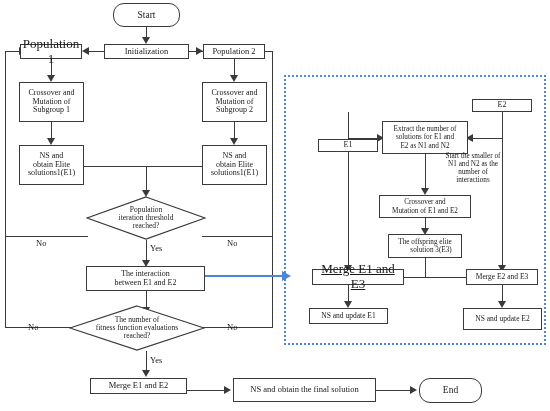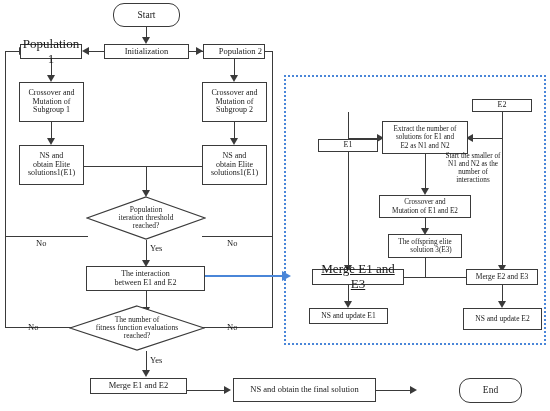--- a/index.html
+++ b/index.html
@@ -96,21 +96,21 @@
 
   <div class="ln lnh" style="left:89px;top:51px;width:15px;height:1px;"></div>
   <div class="arr arr-l" style="left:82px;top:47px;"></div>
 
   <div class="ln lnh" style="left:189px;top:51px;width:15px;height:1px;"></div>
   <div class="arr arr-r" style="left:196px;top:47px;"></div>
 
   <div class="node" style="left:20px;top:44px;width:62px;height:15px;font-size:13px;">
     <span class="txt">Population 1</span>
   </div>
-  <div class="node" style="left:203px;top:44px;width:62px;height:15px;font-size:8.5px;justify-content:flex-end;">
+  <div class="node" style="left:203px;top:44px;width:62px;height:15px;font-size:8.5px;">
     <span class="txt">Population 2</span>
   </div>
 
   <div class="ln lnv" style="left:51px;top:59px;height:18px;"></div>
   <div class="arr arr-d" style="left:47px;top:75px;"></div>
 
   <div class="ln lnv" style="left:234px;top:59px;height:18px;"></div>
   <div class="arr arr-d" style="left:230px;top:75px;"></div>
 
   <div class="node" style="left:19px;top:82px;width:65px;height:40px;font-size:8px;">
@@ -192,21 +192,21 @@
   </div>
   <div class="ln lnh" style="left:187px;top:390px;width:42px;height:1px;"></div>
   <div class="arr arr-r" style="left:224px;top:386px;"></div>
 
   <div class="node" style="left:233px;top:378px;width:143px;height:24px;font-size:8.5px;">
     <span class="txt">NS and obtain the final solution</span>
   </div>
   <div class="ln lnh" style="left:376px;top:390px;width:39px;height:1px;"></div>
   <div class="arr arr-r" style="left:410px;top:386px;"></div>
 
-  <div class="node term" style="left:419px;top:378px;width:63px;height:25px;font-size:9.5px;margin-left:40px;">
+  <div class="node term" style="left:419px;top:378px;width:63px;height:25px;font-size:9.5px;">
     <span class="txt">End</span>
   </div>
 
   <div class="node" style="left:318px;top:99px;width:60px;height:13px;font-size:8px;margin-top:40px;">
     <span class="txt">E1</span>
   </div>
 
   <div class="node" style="left:472px;top:99px;width:60px;height:13px;font-size:8px;">
     <span class="txt">E2</span>
   </div>

